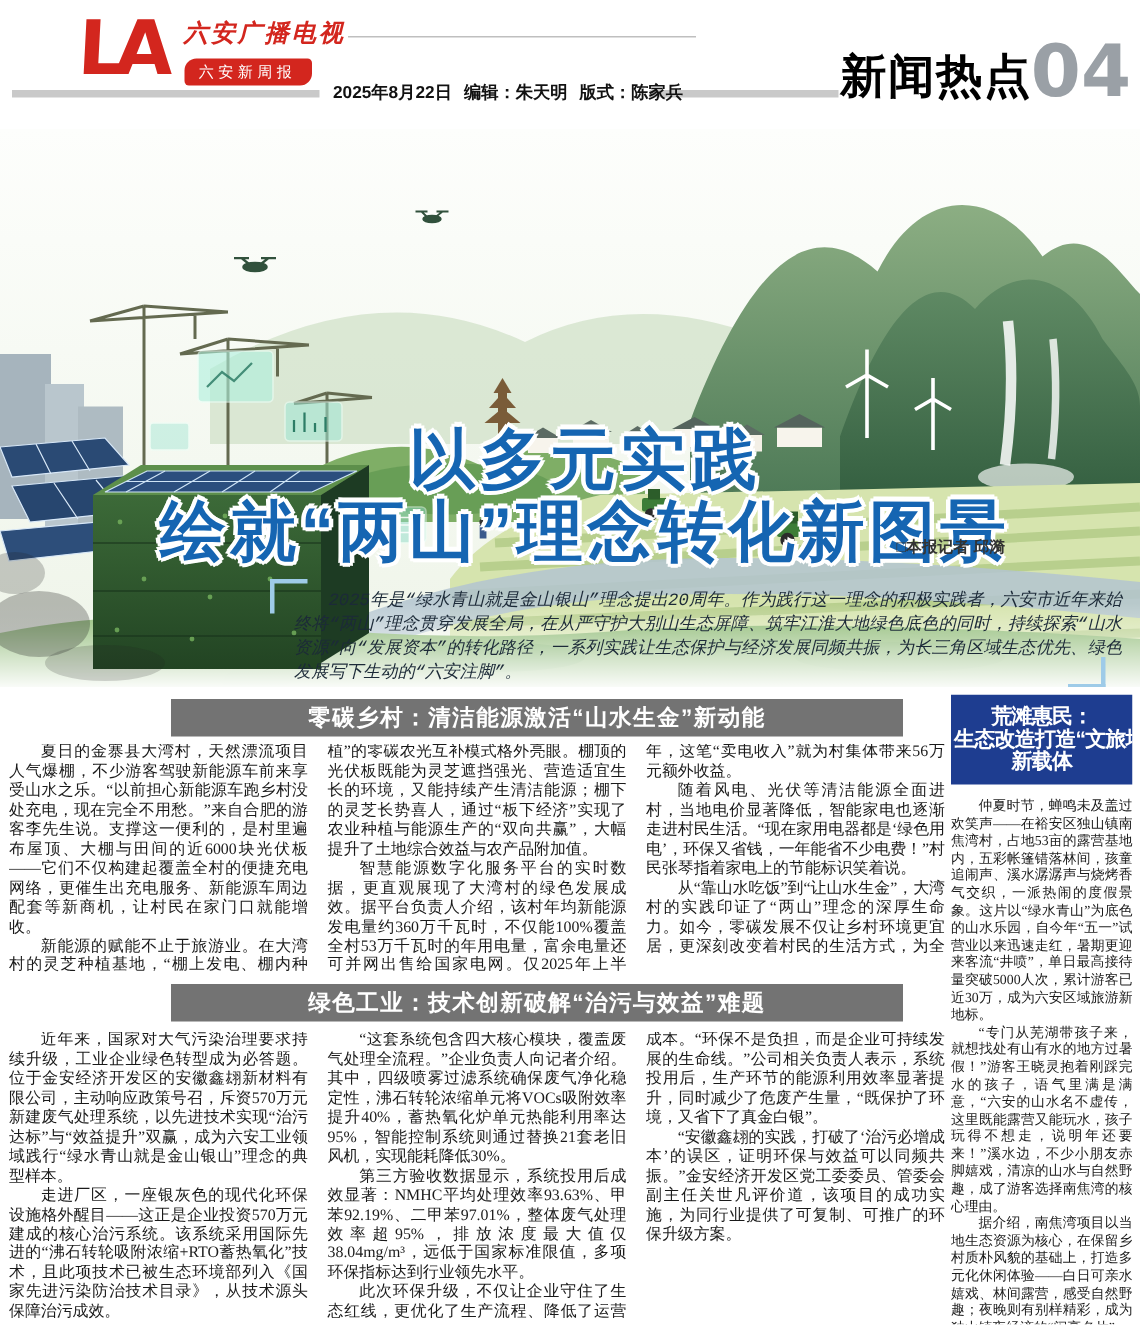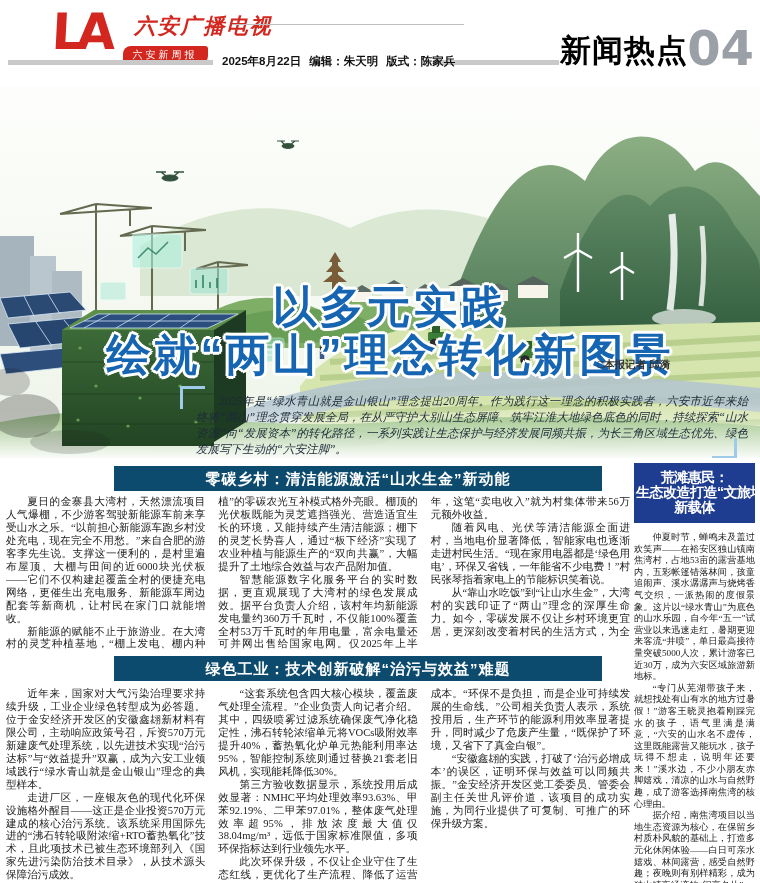--- a/index.html
+++ b/index.html
@@ -5,21 +5,21 @@
   html,body{margin:0;padding:0;}
   body{width:760px;height:883px;overflow:hidden;background:#fff;position:relative;
        font-family:"Liberation Sans",sans-serif;}
   
   .masthead{position:absolute;top:0;left:0;width:760px;height:86px;background:#fff;}
   .logo{position:absolute;left:52px;top:8px;display:flex;align-items:flex-start;}
   .logo-mono{font-family:"DejaVu Sans",sans-serif;font-weight:900;font-size:50px;line-height:48px;
              color:#d3261e;letter-spacing:-7px;transform:skewX(-3deg);}
   .logo-right{margin-left:14px;padding-top:4px;}
   .logo-script{font-family:"DejaVu Serif",serif;font-style:italic;font-weight:bold;
-               font-size:21px;color:#d3261e;letter-spacing:2px;white-space:nowrap;margin-left:12px;}
+               font-size:16px;color:#d3261e;letter-spacing:2px;white-space:nowrap;}
   .logo-badge{display:inline-block;margin-top:6px;background:#d3261e;color:#fff;
               font-size:10px;font-weight:normal;letter-spacing:3px;padding:2px 10px;
               border-radius:8px 3px 8px 3px;}
   .logo-rule{position:absolute;left:232px;top:24px;width:232px;height:1px;background:#bfbfbf;}
   .rule-left{position:absolute;left:8px;top:60px;width:205px;height:5px;background:#c9c9c9;}
   .rule-right{position:absolute;left:433px;top:60px;width:126px;height:5px;background:#c9c9c9;}
   .dateline{position:absolute;left:218px;top:54px;width:212px;text-align:left;
             font-size:11.5px;font-weight:bold;color:#111;white-space:nowrap;}
   .dateline span{margin:0 4px;}
   .hot-title{position:absolute;right:72px;top:30px;font-size:31px;font-weight:900;
@@ -31,30 +31,30 @@
   .hero svg{position:absolute;inset:0;}
   .headline{position:absolute;left:0;top:198px;width:780px;text-align:center;pointer-events:none;}
   .hl{font-weight:900;color:#1565b2;letter-spacing:3px;line-height:1.04;
       font-family:"Liberation Sans",sans-serif;
       text-shadow:-2px -2px 0 #fff,2px -2px 0 #fff,-2px 2px 0 #fff,2px 2px 0 #fff,
                   0 -3px 0 #fff,0 3px 0 #fff,-3px 0 0 #fff,3px 0 0 #fff;}
   .hl1{font-size:44px;}
   .hl2{font-size:44px;margin-top:2px;}
   .byline{position:absolute;right:90px;top:272px;font-size:10.5px;color:#333;font-weight:bold;}
   .intro{position:absolute;left:186px;top:302px;width:552px;padding:5px 10px 6px 10px;
-         font-family:Liberation Serif, serif;font-style:italic;font-size:11.5px;
+         font-family:Liberation Mono, monospace;font-style:italic;font-size:11.5px;
          line-height:16px;color:#1c2a38;text-align:justify;text-indent:2em;}
   .bk-tl{position:absolute;left:180px;top:300px;width:22px;height:20px;
          border-left:3px solid #9ecbe8;border-top:3px solid #9ecbe8;}
   .bk-br{position:absolute;left:712px;top:352px;width:22px;height:18px;
          border-right:3px solid #9ecbe8;border-bottom:3px solid #9ecbe8;}
   
   .main{position:absolute;top:462px;left:0;width:760px;height:421px;overflow:hidden;}
   .left-region{position:absolute;left:6px;top:0;width:624px;height:421px;overflow:hidden;}
-  .sec-bar{background:#0c4a6e;color:#fff;font-weight:bold;font-size:15px;text-align:center;
+  .sec-bar{background:#737373;color:#fff;font-weight:bold;font-size:15px;text-align:center;
            letter-spacing:1px;height:25px;line-height:25px;position:absolute;left:108px;width:488px;}
   .bar1{top:4px;} .bar2{top:194px;}
   .sec-body{position:absolute;left:0;width:624px;column-count:3;column-gap:13px;overflow:hidden;}
   .body1{top:34px;height:158px;}
   .body2{top:226px;height:195px;}
   .sec-body p{margin:0;font-family:"Liberation Serif",serif;font-size:10.6px;line-height:12.95px;
               color:#1a1a1a;text-align:justify;text-indent:2em;}
   
   .sidebar{position:absolute;left:634px;top:1px;width:121px;height:420px;overflow:hidden;}
   .side-head{background:#1e3d90;color:#fff;font-weight:bold;text-align:center;

